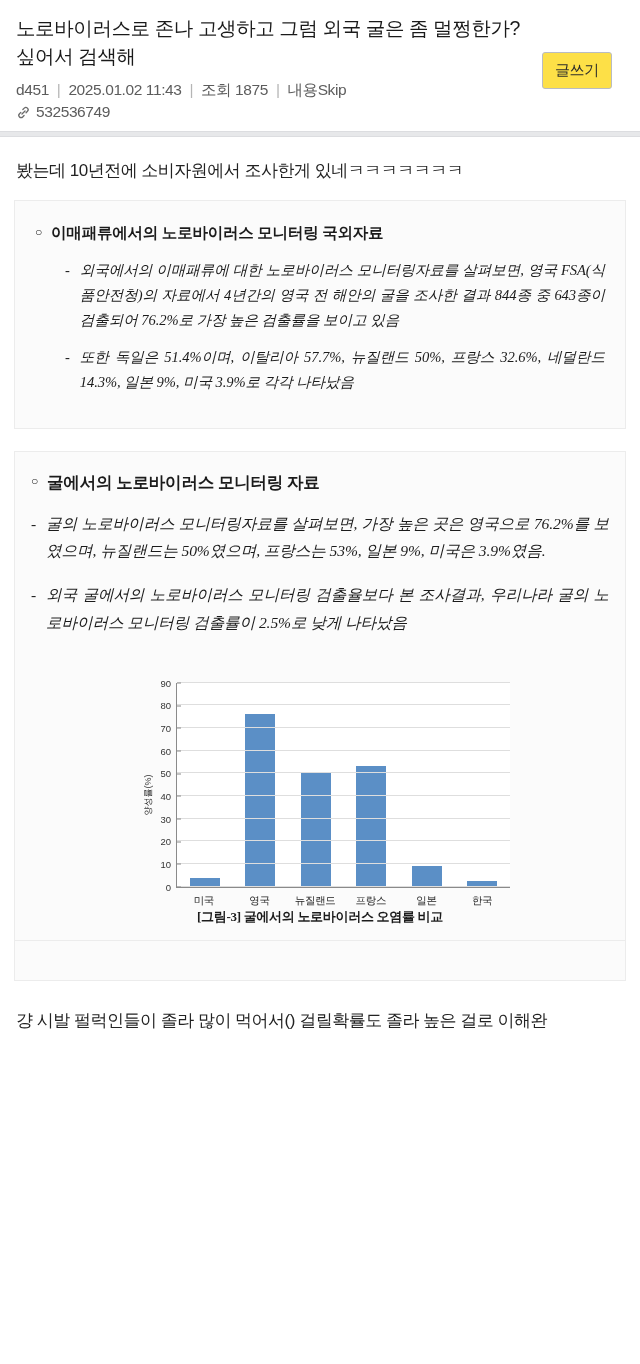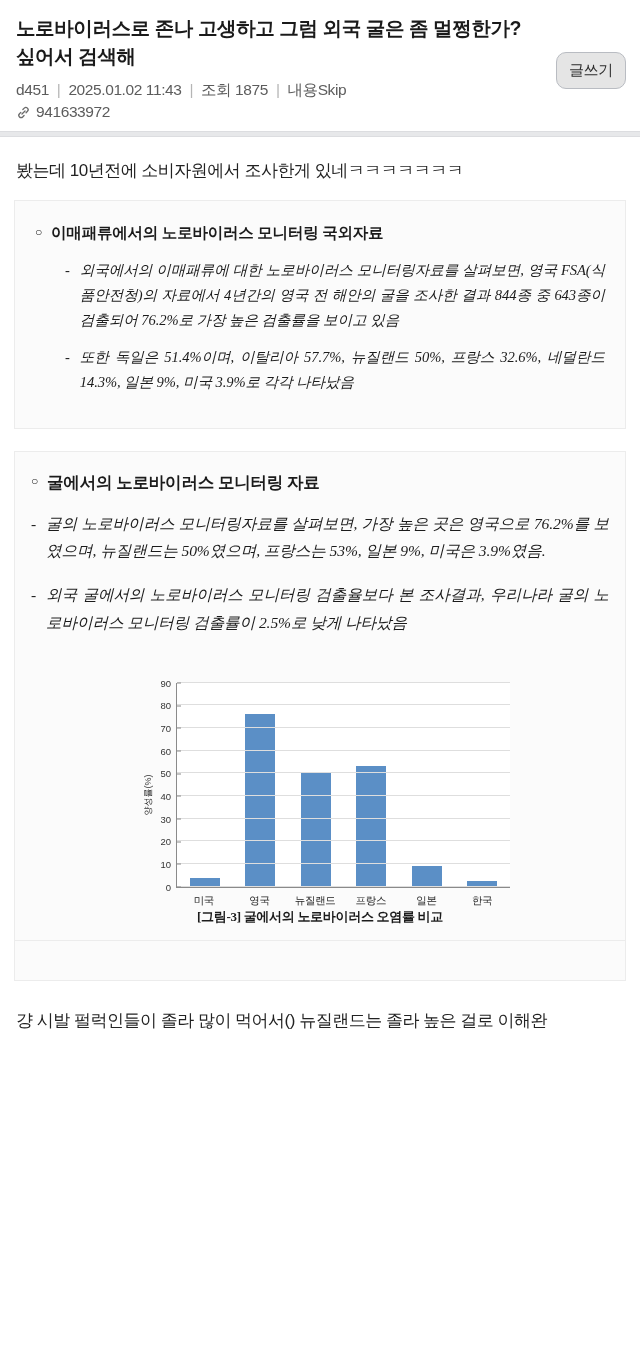--- a/index.html
+++ b/index.html
@@ -16,34 +16,34 @@
   }
 
   
   .post-header {
     padding: 14px 16px 10px 16px;
     background: #ffffff;
     position: relative;
   }
   .post-title {
     font-size: 19.5px;
-    font-weight: bold;
+    font-weight: normal;
     color: #1a1a1a;
     line-height: 1.45;
     letter-spacing: -0.4px;
     padding-right: 80px;
     margin: 0 0 6px 0;
   }
   .write-button {
     position: absolute;
-    right: 14px;
+    right: 28px;
     top: 52px;
     border: 1px solid #b9bcc2;
-    border-radius: 10px;
-    background: #e5e5e5;
+    border-radius: 3px;
+    background: #fde047;
     color: #2b2b2b;
     font-size: 15px;
     padding: 8px 12px;
     letter-spacing: -0.3px;
     cursor: pointer;
   }
   .meta-line {
     font-size: 15.5px;
     color: #5c5c5c;
     letter-spacing: -0.4px;
@@ -259,21 +259,21 @@
   </div>
 
   <div class="meta-link-row">
     <span class="link-icon">
       <svg viewBox="0 0 24 24" fill="none" stroke="currentColor" stroke-width="2.1" stroke-linecap="round">
         <path d="M9.5 14.5 L14.5 9.5"></path>
         <path d="M11 7.2 L13.2 5 a3.6 3.6 0 0 1 5.1 5.1 L16.1 12.3"></path>
         <path d="M12.9 16.9 L10.7 19.1 a3.6 3.6 0 0 1-5.1-5.1 L7.8 11.8"></path>
       </svg>
     </span>
-    <span>941633972</span>
+    <span>532536749</span>
   </div>
 </div>
 
 <div class="header-divider"></div>
 
 <div class="body-text">봤는데 10년전에 소비자원에서 조사한게 있네ㅋㅋㅋㅋㅋㅋㅋ</div>
 
 <div class="doc-area">
 
   <div class="doc-card card1">
@@ -369,13 +369,13 @@
         <div class="xlabel">뉴질랜드</div>
         <div class="xlabel">프랑스</div>
         <div class="xlabel">일본</div>
         <div class="xlabel">한국</div>
       </div>
   </div>
   <div class="chart-caption">[그림-3] 굴에서의 노로바이러스 오염률 비교</div>
 </div>
 <div class="chart-bottom-pad"></div>
 
-<div class="footer-text">걍 시발 펄럭인들이 졸라 많이 먹어서() 뉴질랜드는 졸라 높은 걸로 이해완</div>
+<div class="footer-text">걍 시발 펄럭인들이 졸라 많이 먹어서() 걸릴확률도 졸라 높은 걸로 이해완</div>
 
 </body></html>

